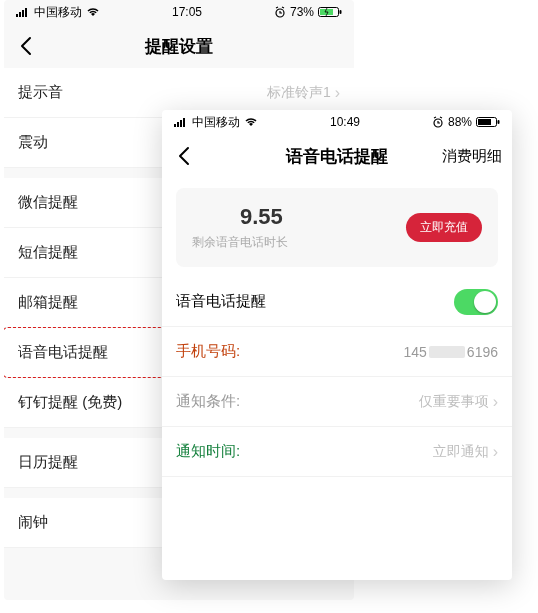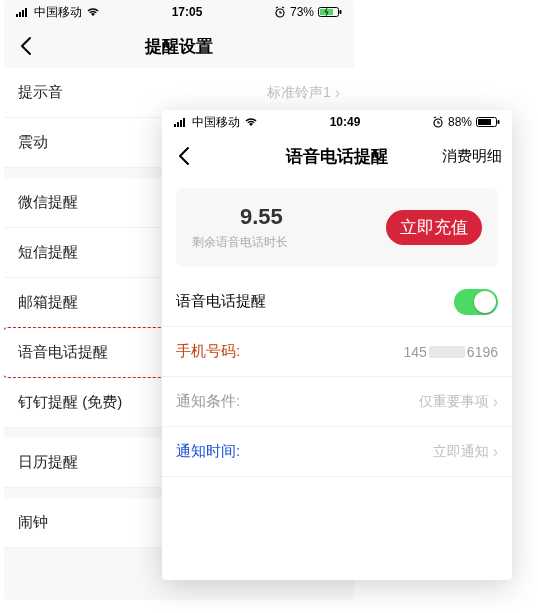--- a/index.html
+++ b/index.html
@@ -37,21 +37,21 @@
     align-items: center;
     justify-content: space-between;
     padding: 0 12px;
     font-size: 12px;
     font-weight: 500;
     color: #000;
     background: transparent;
     gap: 48px;
   }
   .sb-left, .sb-right { display: flex; align-items: center; gap: 4px; }
-  .sb-center { font-weight: 700; }
+  .sb-center { font-weight: 400; }
   .nav-bar {
     height: 44px;
     display: flex;
     align-items: center;
     padding: 0 10px;
     background: #f8f8f8;
     position: relative;
   }
   .phone-front .nav-bar { background: #ffffff; }
   .back-chev {
@@ -129,21 +129,21 @@
     align-items:center;
     position: relative;
     overflow:hidden;
   }
   .card .left { flex:1; }
   .card .balance { font-size: 22px; font-weight:600; color:#333;margin-left:48px; }
   .card .balance-label { font-size: 12px; color:#aaa; margin-top:4px; }
   .recharge-btn {
     background:#d6243a;
     color:#fff;
-    font-size:17px;
+    font-size:12px;
     padding:6px 14px;
     border-radius: 20px;
   }
   .chevron { color:#cfcfcf; font-size:16px; }
 
   .masked-phone {
     display:inline-flex; align-items:center; gap:2px;
     color:#9a9a9a; font-size:14px;
   }
   .mask-block {
@@ -321,20 +321,20 @@
       </div>
     </div>
     <div class="row">
       <div class="rlabel" style="color:#9a9a9a">通知条件:</div>
       <div class="rvalue">
           <span>仅重要事项</span>
           <span class="chevron">›</span>
         </div>
     </div>
     <div class="row">
-      <div class="rlabel" style="color:#1d4ed8">通知时间:</div>
+      <div class="rlabel" style="color:#15803d">通知时间:</div>
       <div class="rvalue">
           <span>立即通知</span>
           <span class="chevron">›</span>
         </div>
     </div>
   </div>
 </div>
 
 </body></html>

